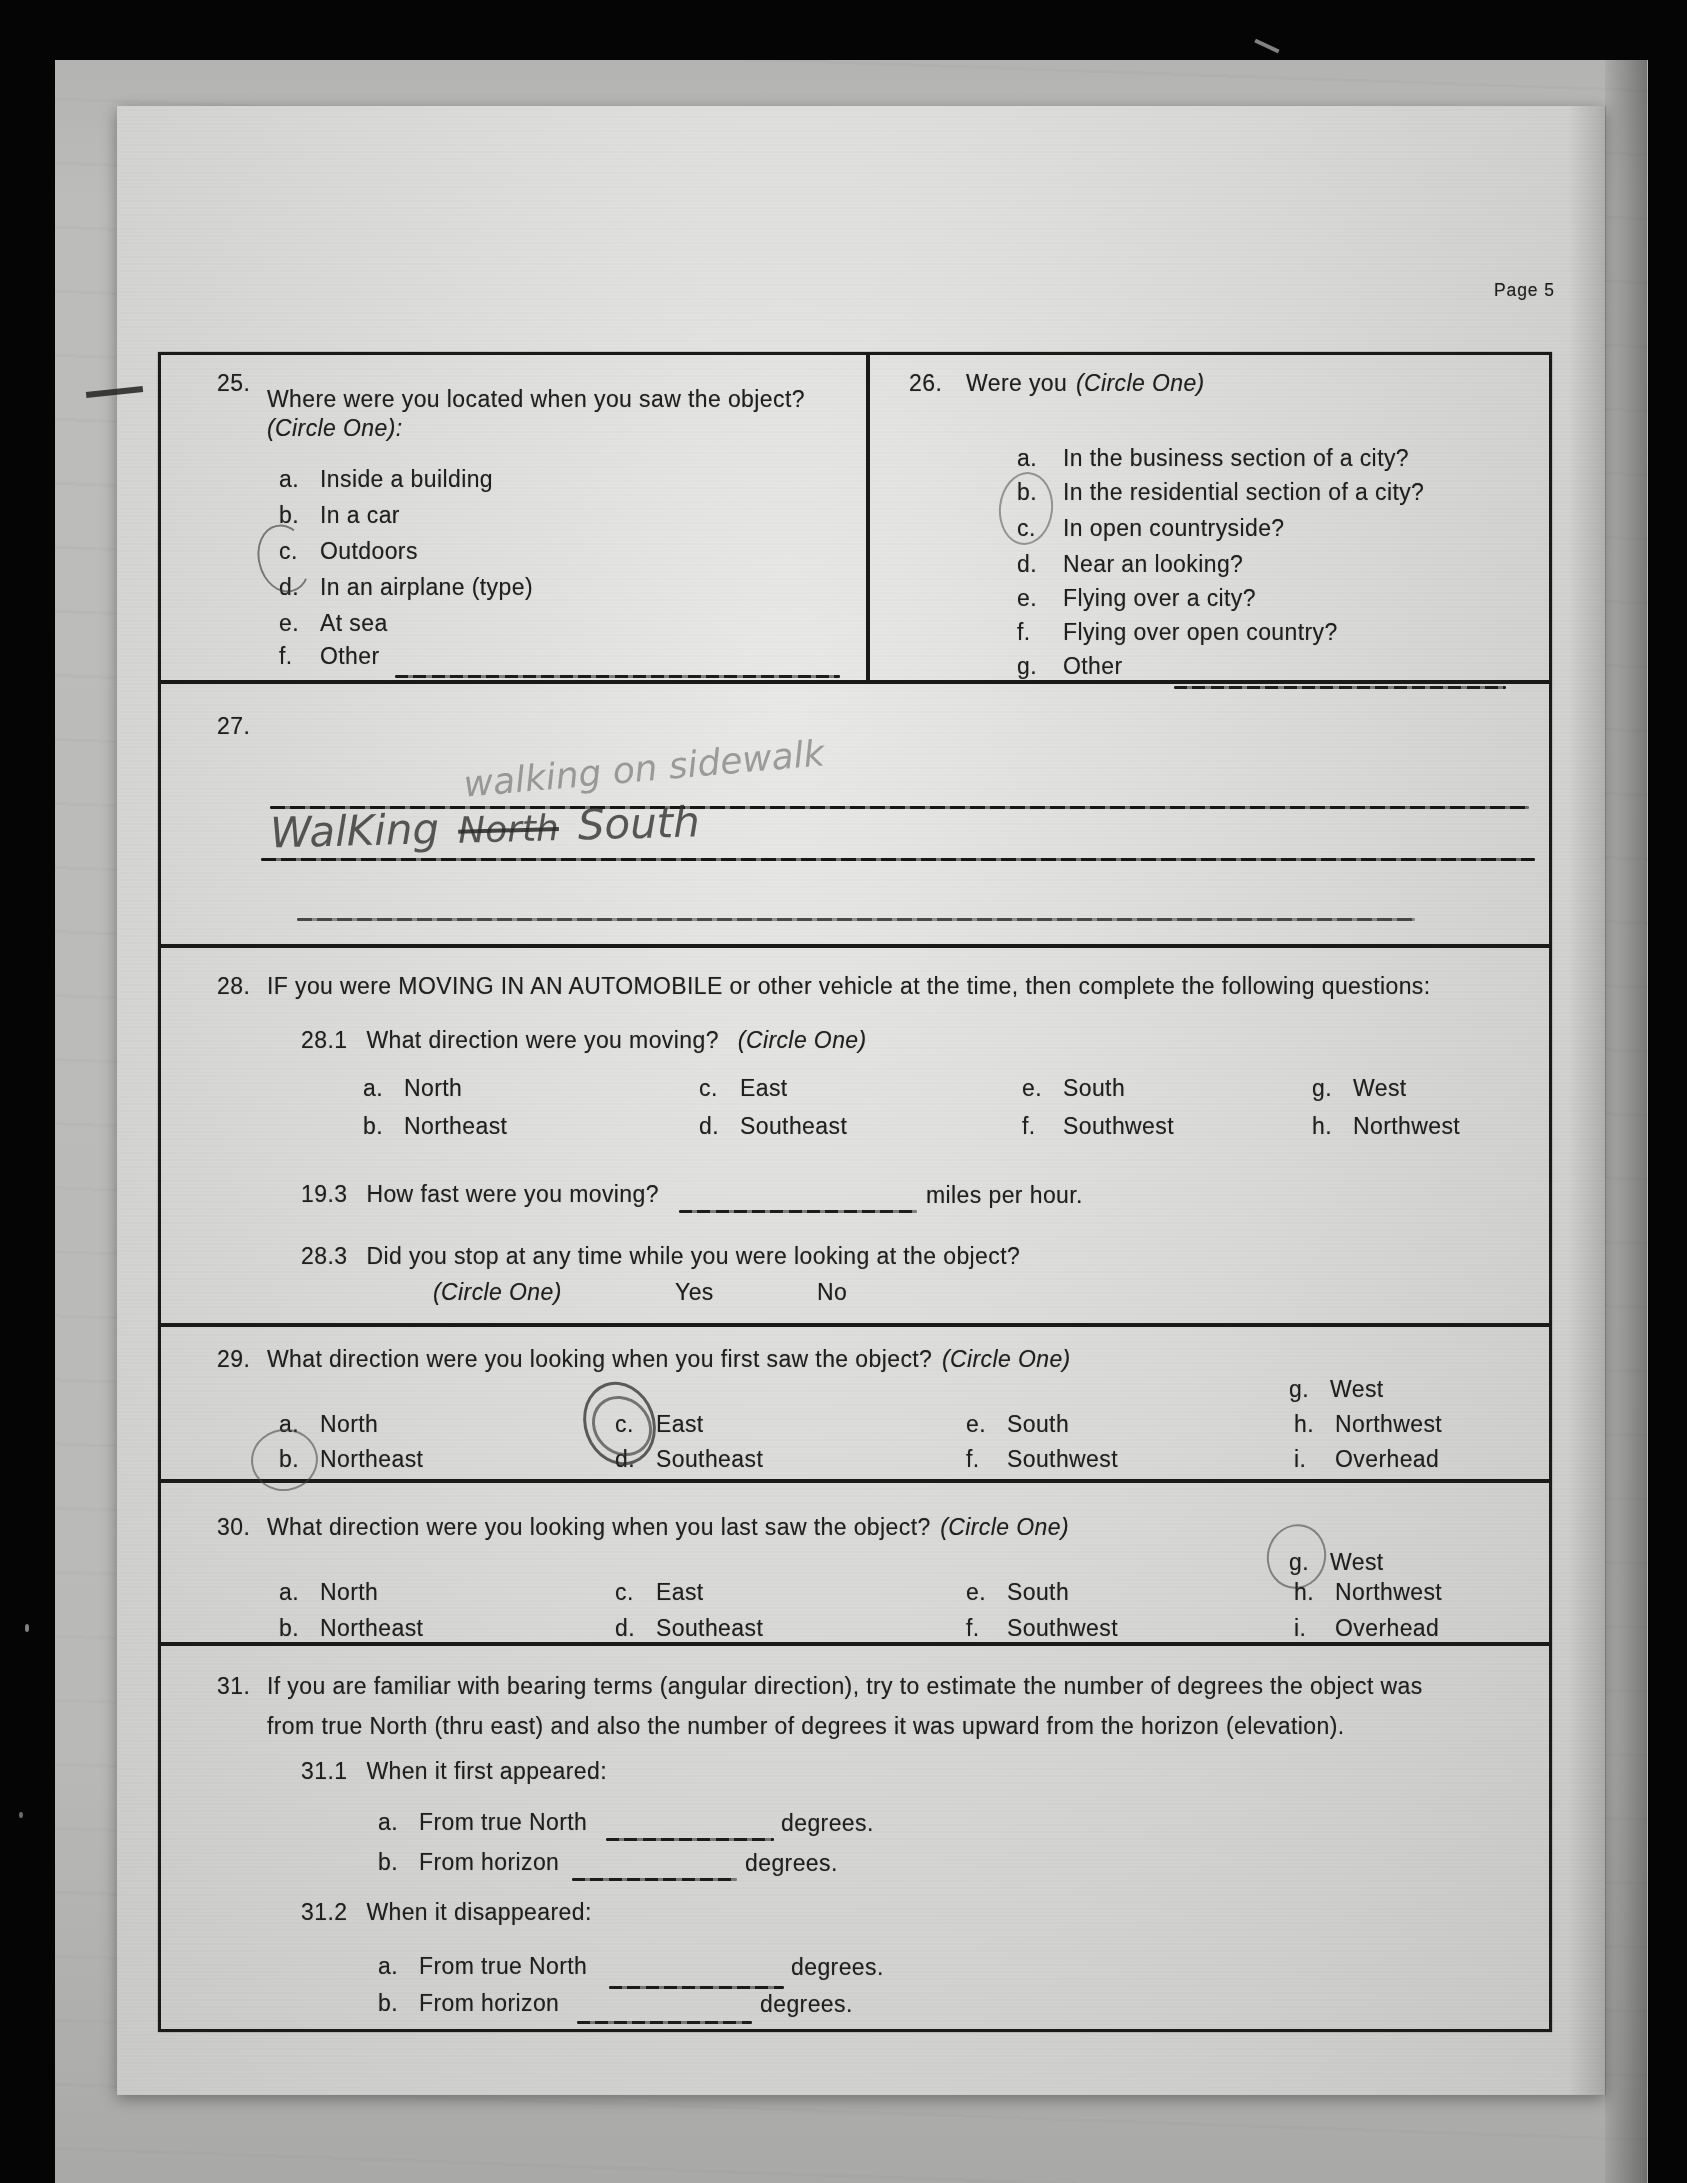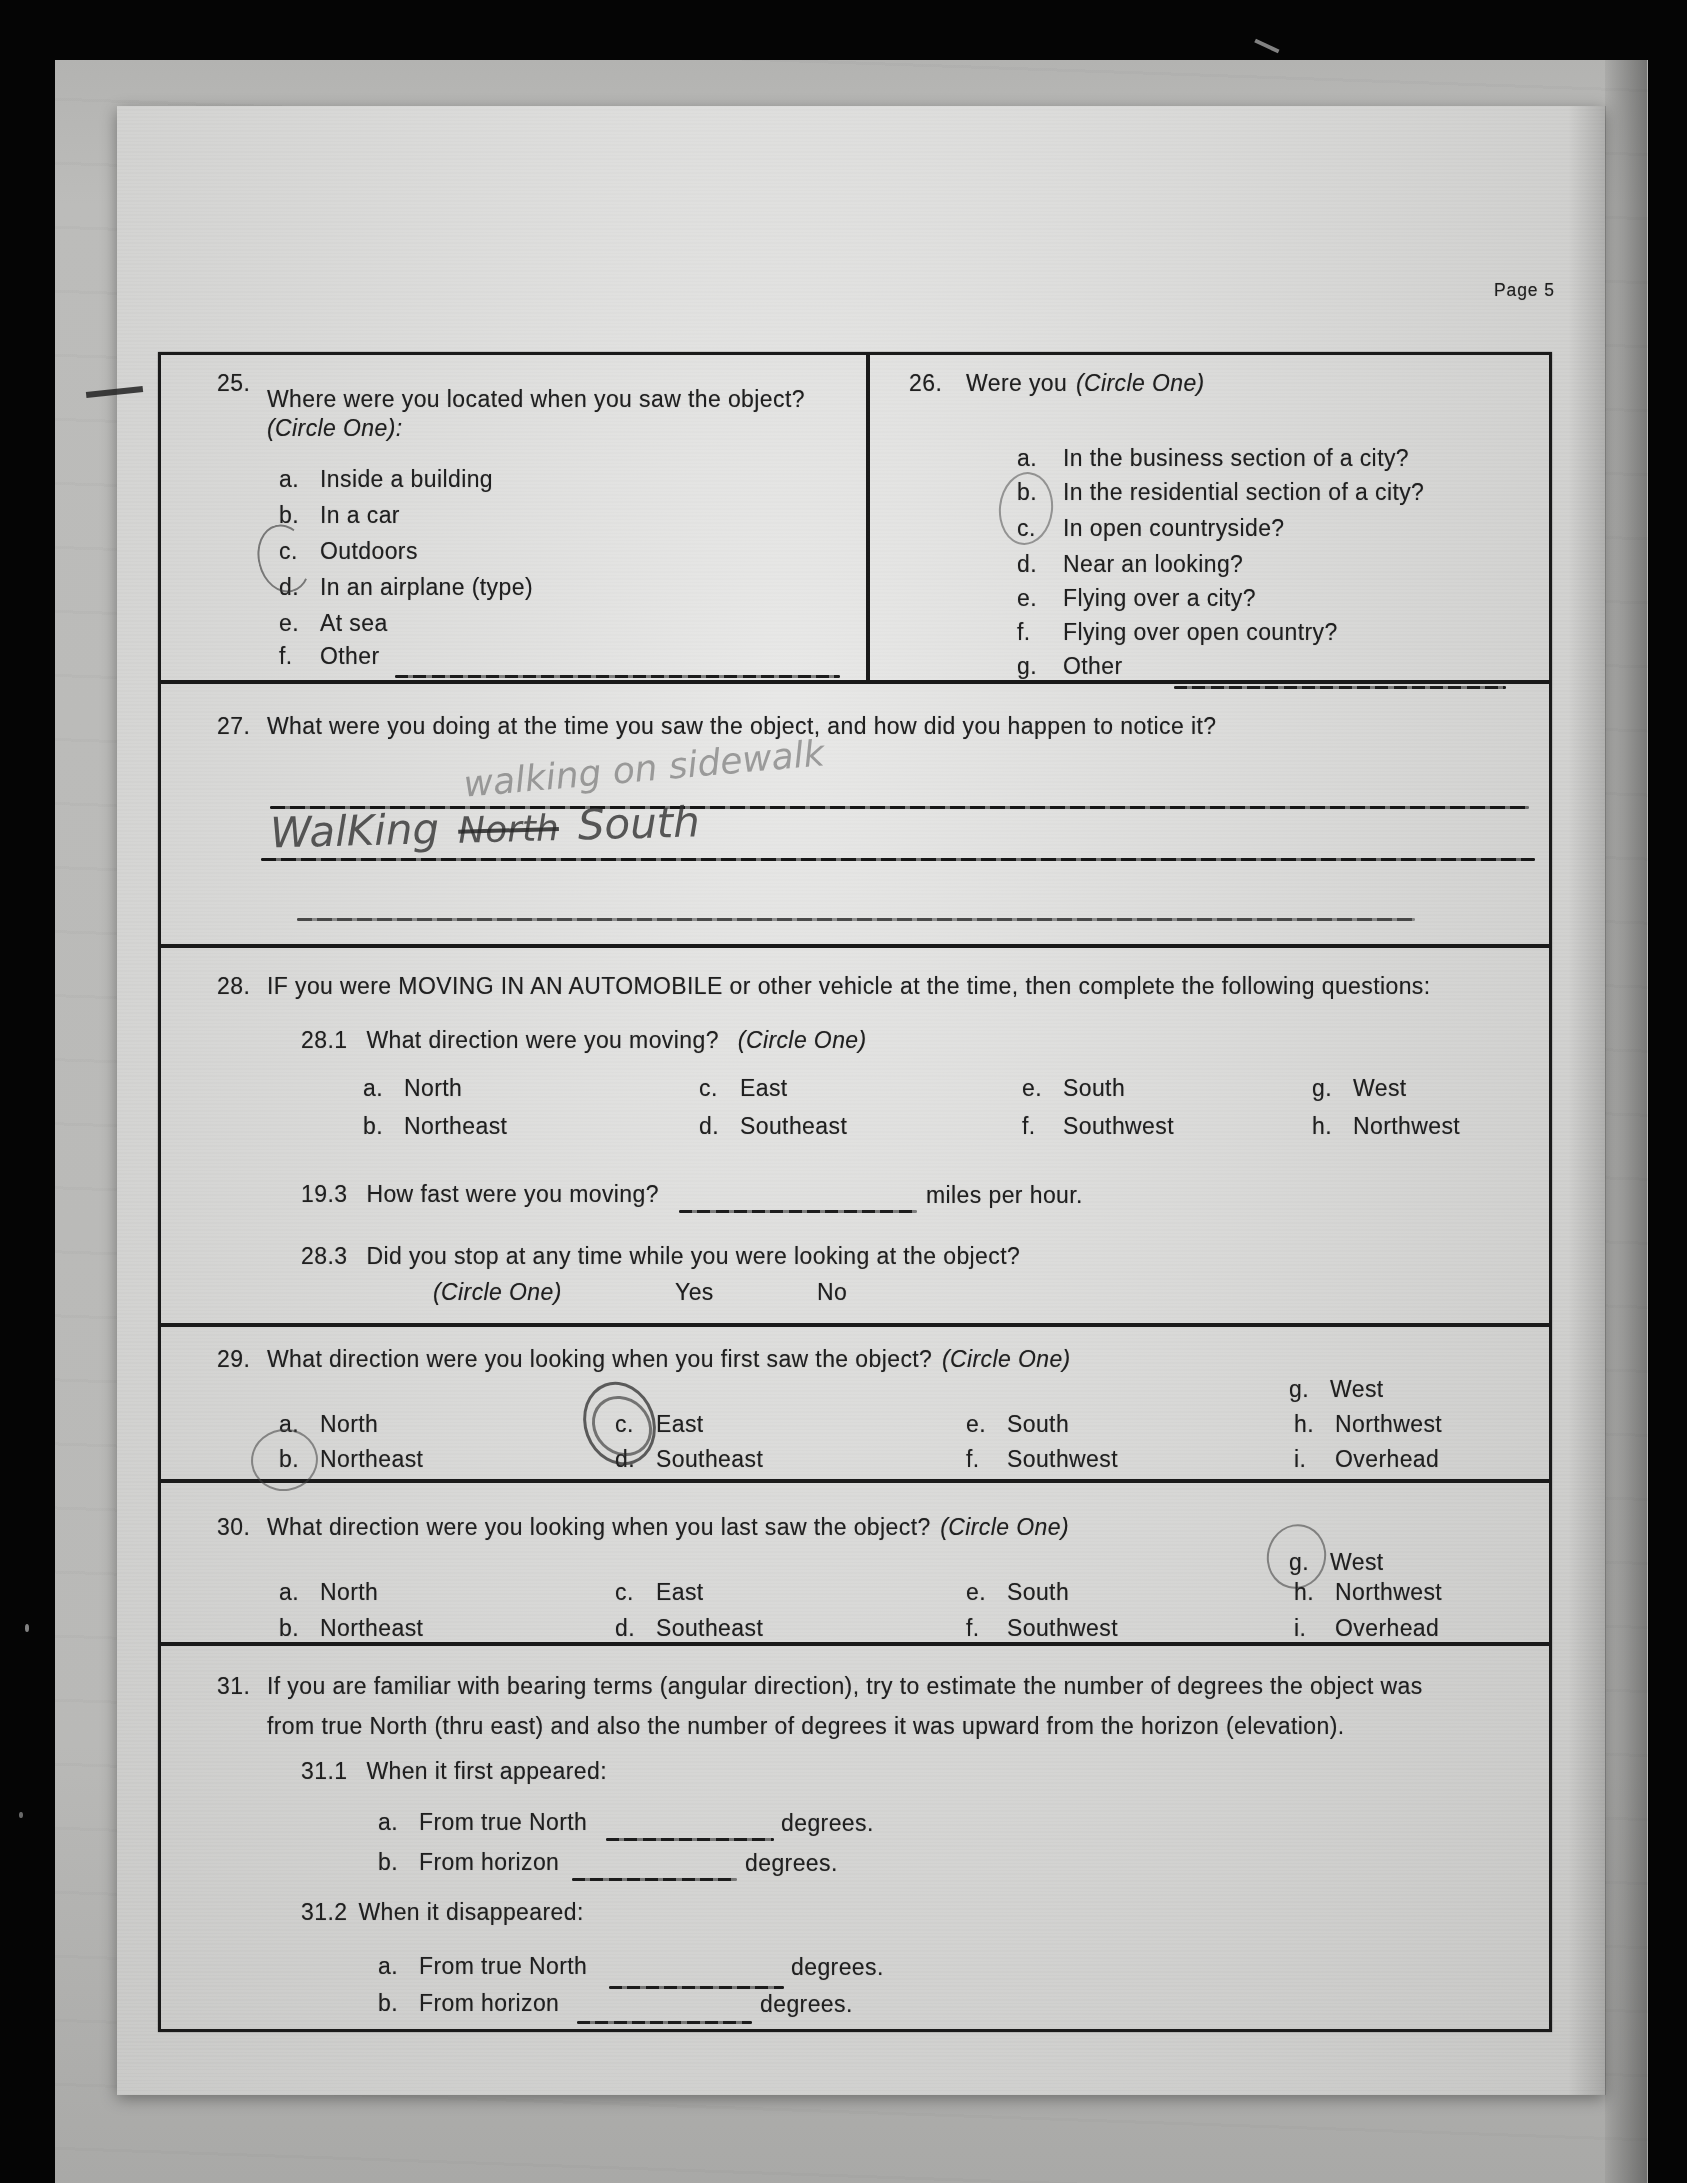--- a/index.html
+++ b/index.html
@@ -129,21 +129,20 @@
     <span>Flying over open country?</span>
   </div>
   <div class="t frow" style="left:1017px;top:653px;">
     <span class="letter2">g.</span>
     <span>Other</span>
   </div>
   <div class="bl" style="left:1174px;top:686px;width:332px;"></div>
   <div class="circ" style="left:999px;top:472px;width:50px;height:69px;transform:rotate(6deg);border-color:rgba(70,70,70,.5);"></div>
 
   <div class="t" style="left:217px;top:713px;">27.</div>
-  <div class="t" style="left:267px;top:713px;">What were you doing at the time you saw the object, and how did you happen to notice it?</div>
   <div class="ln" style="left:270px;top:806px;width:1259px;"></div>
   <div class="ln" style="left:261px;top:858px;width:1274px;"></div>
   <div class="ln" style="left:297px;top:918px;width:1118px;opacity:.75;"></div>
   <div class="hw" style="left:463px;top:748px;font-size:36px;transform:rotate(-5deg);color:rgba(80,80,80,.5);">walking on sidewalk</div>
   <div class="hw frow" style="left:270px;top:803px;font-size:42px;gap:19px;transform:rotate(-1.5deg);color:rgba(50,50,50,.8);">
     <span>WalKing</span>
     <span class="struck" style="font-size:36px;margin-top:6.1px;">North</span>
     <span>South</span>
   </div>
 
@@ -305,21 +304,21 @@
   </div>
   <div class="bl" style="left:606px;top:1838px;width:168px;"></div>
   <div class="t" style="left:781px;top:1810px;">degrees.</div>
   <div class="t frow" style="left:378px;top:1849px;">
     <span class="letter">b.</span>
     <span>From horizon</span>
   </div>
   <div class="bl" style="left:572px;top:1878px;width:165px;"></div>
   <div class="t" style="left:745px;top:1850px;">degrees.</div>
 
-  <div class="t frow" style="left:301px;top:1899px;gap:11px;">
+  <div class="t frow" style="left:301px;top:1899px;gap:19px;">
     <span>31.2</span>
     <span>When it disappeared:</span>
   </div>
   <div class="t frow" style="left:378px;top:1953px;">
     <span class="letter">a.</span>
     <span>From true North</span>
   </div>
   <div class="bl" style="left:609px;top:1986px;width:175px;"></div>
   <div class="t" style="left:791px;top:1954px;">degrees.</div>
   <div class="t frow" style="left:378px;top:1990px;">

